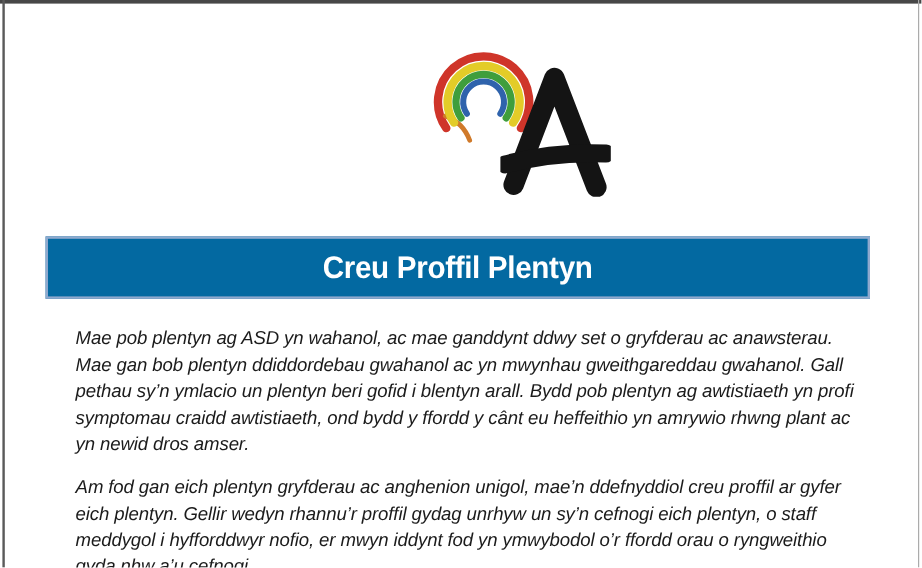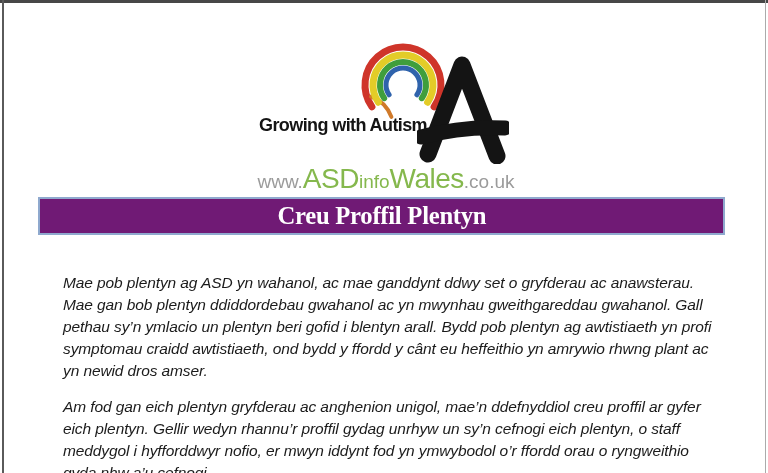--- a/index.html
+++ b/index.html
@@ -24,23 +24,23 @@
   }
   .url-line{
     position:absolute;left:-10px;bottom:0;width:278px;text-align:center;white-space:nowrap;
   }
   .url-grey{color:#9b9b9b;font-size:19px;}
   .url-big{color:#85b84d;font-size:28px;letter-spacing:-0.5px;}
   .url-small{color:#85b84d;font-size:19px;}
 
   
   .banner{
-    position:absolute;left:38px;top:197px;width:687px;height:38px;
-    background:#701a75;border:2px solid #8fa9ce;box-sizing:border-box;
-    display:flex;align-items:center;justify-content:center;font-family:Liberation Serif, serif;
+    position:absolute;left:38px;top:197px;width:687px;height:52px;
+    background:#0369a1;border:2px solid #8fa9ce;box-sizing:border-box;
+    display:flex;align-items:center;justify-content:center;
   }
   .banner-title{
     color:#ffffff;font-size:26px;font-weight:bold;letter-spacing:-0.3px;
     transform:scaleX(0.95);
   }
 
   
   .content{
     position:absolute;left:63px;top:272px;width:650px;
     font-size:15.5px;line-height:22px;color:#1b1b1b;letter-spacing:-0.1px;
@@ -63,26 +63,22 @@
     <path d="M29.2,58.2 A23,23 0 1 1 66.8,58.2" stroke="#3F9E3C" stroke-width="6"></path>
     <path d="M34.1,54.8 A17,17 0 1 1 61.9,54.8" stroke="#2F63AC" stroke-width="5"></path>
   </svg>
 
   <svg class="letter-a" width="92" height="110" viewBox="0 0 92 110" fill="none" stroke="#141414" stroke-linecap="round" stroke-linejoin="round">
     <path d="M11,100 L45,11 L80,102" stroke-width="17"></path>
     <path d="M4,83 Q45,72 88,74" stroke-width="15"></path>
   </svg>
 
   <div class="taglines">
-    <div>Growing with Autism</div>
   </div>
 
-  <div class="url-line">
-    <span class="url-grey">www.</span><span class="url-big">ASD</span><span class="url-small">info</span><span class="url-big">Wales</span><span class="url-grey">.co.uk</span>
-  </div>
 </div>
 
 <div class="banner">
   <span class="banner-title">Creu Proffil Plentyn</span>
 </div>
 
 <div class="content">
   <p>Mae pob plentyn ag ASD yn wahanol, ac mae ganddynt ddwy set o gryfderau ac anawsterau. Mae gan bob plentyn ddiddordebau gwahanol ac yn mwynhau gweithgareddau gwahanol. Gall pethau sy’n ymlacio un plentyn beri gofid i blentyn arall. Bydd pob plentyn ag awtistiaeth yn profi symptomau craidd awtistiaeth, ond bydd y ffordd y cânt eu heffeithio yn amrywio rhwng plant ac yn newid dros amser.</p>
   <p>Am fod gan eich plentyn gryfderau ac anghenion unigol, mae’n ddefnyddiol creu proffil ar gyfer eich plentyn. Gellir wedyn rhannu’r proffil gydag unrhyw un sy’n cefnogi eich plentyn, o staff meddygol i hyfforddwyr nofio, er mwyn iddynt fod yn ymwybodol o’r ffordd orau o ryngweithio gyda nhw a’u cefnogi.</p>
 </div>

